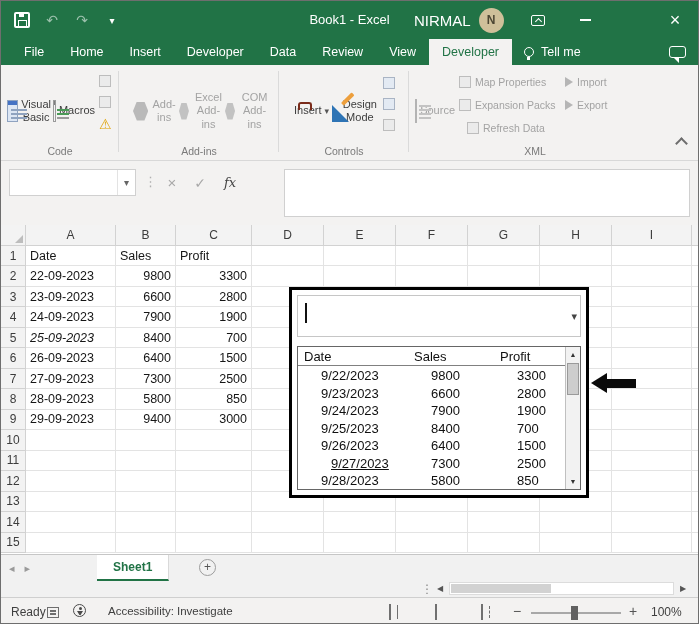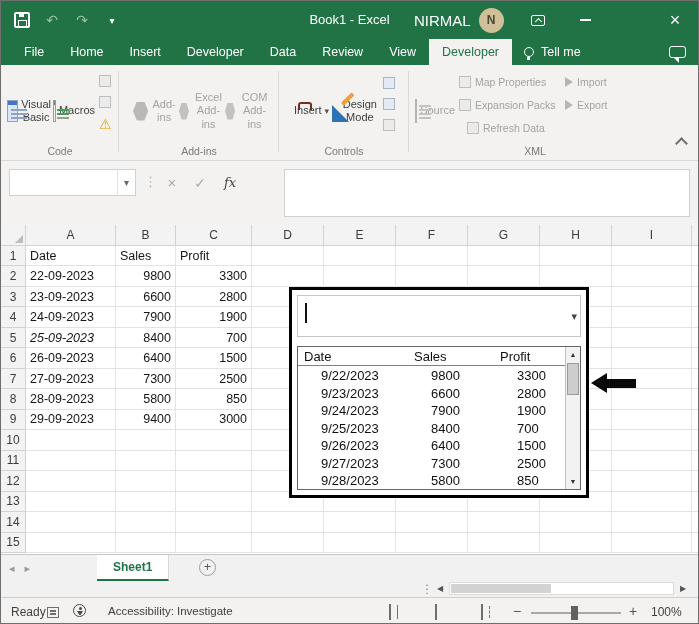--- a/index.html
+++ b/index.html
@@ -557,21 +557,21 @@
             <span class="lb-cell" style="left: 6px;">9/25/2023</span>
             <span class="lb-cell" style="left: 116px;">8400</span>
             <span class="lb-cell" style="left: 202px;">700</span>
           </div>
           <div class="lb-row">
             <span class="lb-cell" style="left: 6px;">9/26/2023</span>
             <span class="lb-cell" style="left: 116px;">6400</span>
             <span class="lb-cell" style="left: 202px;">1500</span>
           </div>
           <div class="lb-row">
-            <span class="lb-cell" style="left: 6px;">9/27/2023</span>
+            <span class="lb-cell" style="left: 16px; text-decoration: underline;">9/27/2023</span>
             <span class="lb-cell" style="left: 116px;">7300</span>
             <span class="lb-cell" style="left: 202px;">2500</span>
           </div>
           <div class="lb-row">
             <span class="lb-cell" style="left: 6px;">9/28/2023</span>
             <span class="lb-cell" style="left: 116px;">5800</span>
             <span class="lb-cell" style="left: 202px;">850</span>
           </div>
         </div>
       <div class="lb-sb">

